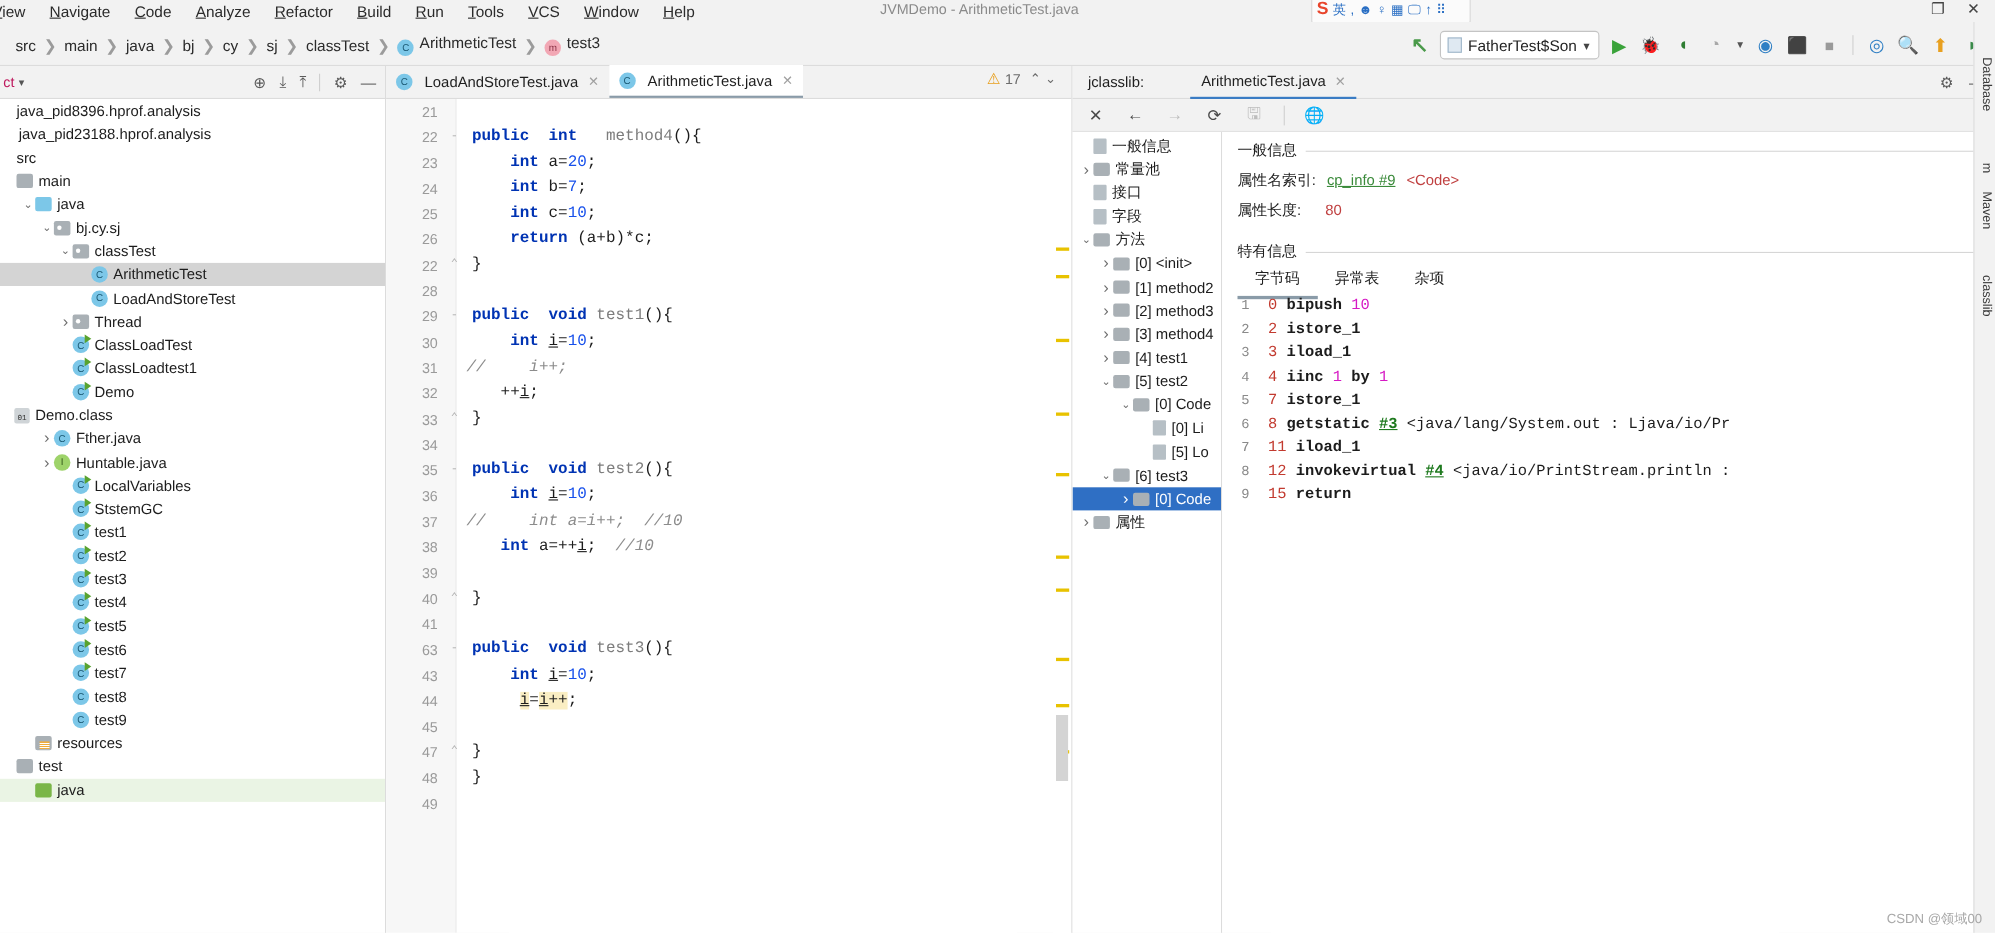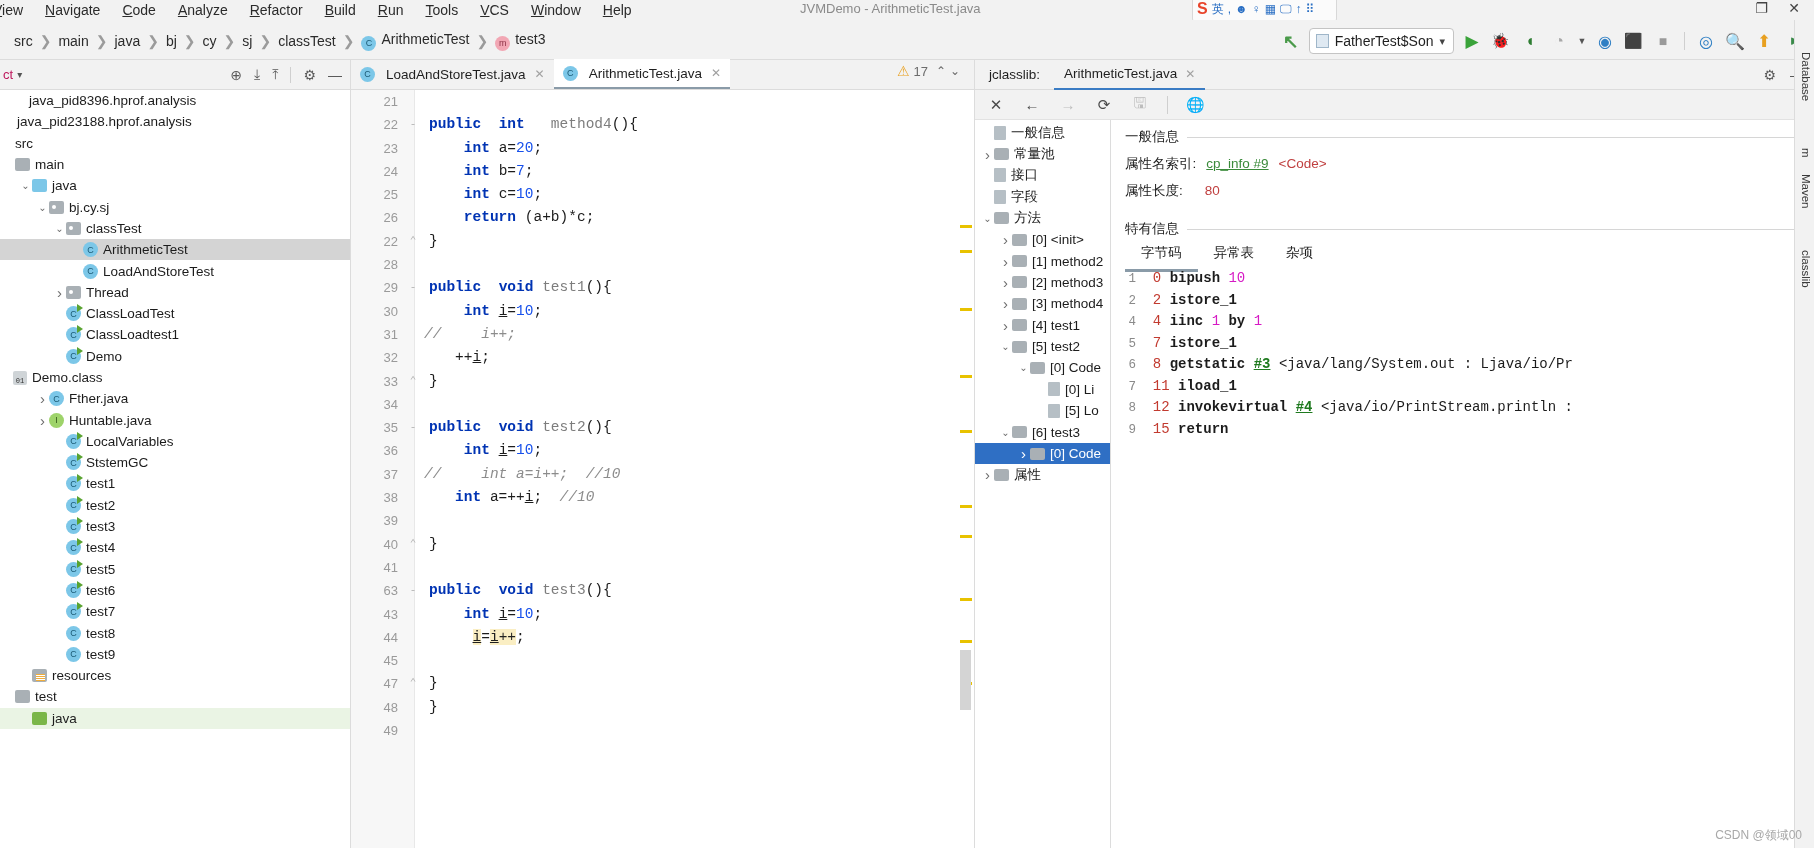--- a/index.html
+++ b/index.html
@@ -111,21 +111,21 @@
   .pcmt{ position:absolute; left:73px; color:#8c8c8c; font-style:italic;}
   .warnbadge{ position:absolute; left:897px; top:63px; display:flex; align-items:center;
     gap:4px; font-size:13px; color:#6c6c6c;}
   .scrollmarks{ position:absolute; left:957px; top:90px; width:17px; height:758px;
     background:#fff; }
   .smk{ position:absolute; left:3px; width:12px; height:3px; background:#e8c200;}
   .sthumb{ position:absolute; left:3px; width:11px; background:#d4d4d4; }
 
   
   .jcTabs{ position:absolute; left:975px; top:60px; width:839px; height:30px;
-    background:#f2f2f2; border-bottom:1px solid #dcdcdc; display:flex; align-items:center;}
+    background:#f2f2f2; border-bottom:1px solid #dcdcdc; display:flex; align-items:center;gap:28px;}
   .jcLabel{ font-size:13.5px; color:#1f1f1f; padding:0 14px 0 14px;}
   .jcTab{ height:30px; display:flex; align-items:center; gap:8px; padding:0 10px;
     font-size:13.5px; color:#1f1f1f; border-bottom:2px solid #3a7cc4;}
   .jcTab .x{ color:#a0a0a0; font-size:12px;}
   .jcHdrIcons{ margin-left:auto; display:flex; gap:14px; padding-right:10px;
     font-size:14px; color:#5a5a5a;}
 
   .jcToolbar{ position:absolute; left:975px; top:90px; width:839px; height:30px;
     background:#f2f2f2; display:flex; align-items:center; gap:18px; padding-left:12px;
     border-bottom:1px solid #e2e2e2;}
@@ -257,21 +257,21 @@
   <span class="icons">
     <span>⊕</span>
     <span>⤓</span>
     <span>⤒</span>
     <span style="width:1px;height:16px;background:#cfcfcf;display:inline-block;"></span>
     <span>⚙</span>
     <span>—</span>
   </span>
 </div>
 <div class="tree" id="projTree">
-    <div class="trow" style="padding-left: 16px;">
+    <div class="trow" style="padding-left: 2px;">
       <span class="arrow"></span>
       <span>java_pid8396.hprof.analysis</span>
     </div>
     <div class="trow" style="padding-left: 4px;">
       <span class="arrow"></span>
       <span>java_pid23188.hprof.analysis</span>
     </div>
     <div class="trow" style="padding-left: 2px;">
       <span class="arrow"></span>
       <span>src</span>
@@ -611,20 +611,21 @@
   </div>
 </div>
 <div class="jcSubTabs" id="jcSubTabs">
     <div class="jst active">字节码</div>
     <div class="jst">异常表</div>
     <div class="jst">杂项</div>
   </div>
 <div class="bcode" id="bcode">
     <div class="bline"><span class="bn">1</span>  <span class="off">0</span> <span class="op">bipush</span> <span class="imm">10</span></div>
     <div class="bline"><span class="bn">2</span>  <span class="off">2</span> <span class="op">istore_1</span></div>
+    <div class="bline"><span class="bn">3</span>  <span class="off">3</span> <span class="op">iload_1</span></div>
     <div class="bline"><span class="bn">4</span>  <span class="off">4</span> <span class="op">iinc</span> <span class="imm">1</span> <span class="op">by</span> <span class="imm">1</span></div>
     <div class="bline"><span class="bn">5</span>  <span class="off">7</span> <span class="op">istore_1</span></div>
     <div class="bline"><span class="bn">6</span>  <span class="off">8</span> <span class="op">getstatic</span> <span class="ref">#3</span> <span class="desc">&lt;java/lang/System.out : Ljava/io/Pr</span></div>
     <div class="bline"><span class="bn">7</span>  <span class="off">11</span> <span class="op">iload_1</span></div>
     <div class="bline"><span class="bn">8</span>  <span class="off">12</span> <span class="op">invokevirtual</span> <span class="ref">#4</span> <span class="desc">&lt;java/io/PrintStream.println :</span></div>
     <div class="bline"><span class="bn">9</span>  <span class="off">15</span> <span class="op">return</span></div>
   </div>
 
 <div class="rstrip">
   <div class="vlabel" style="position:absolute;top:24px;left:2px;">Database</div>

